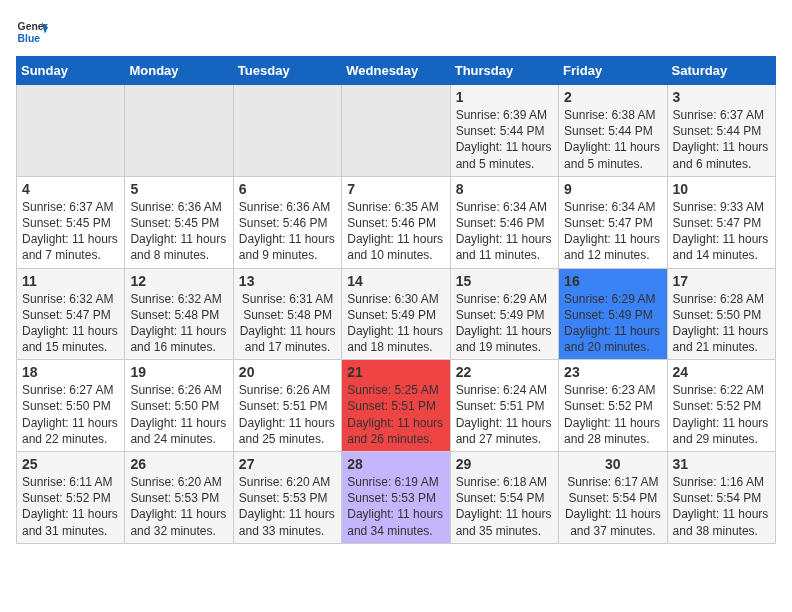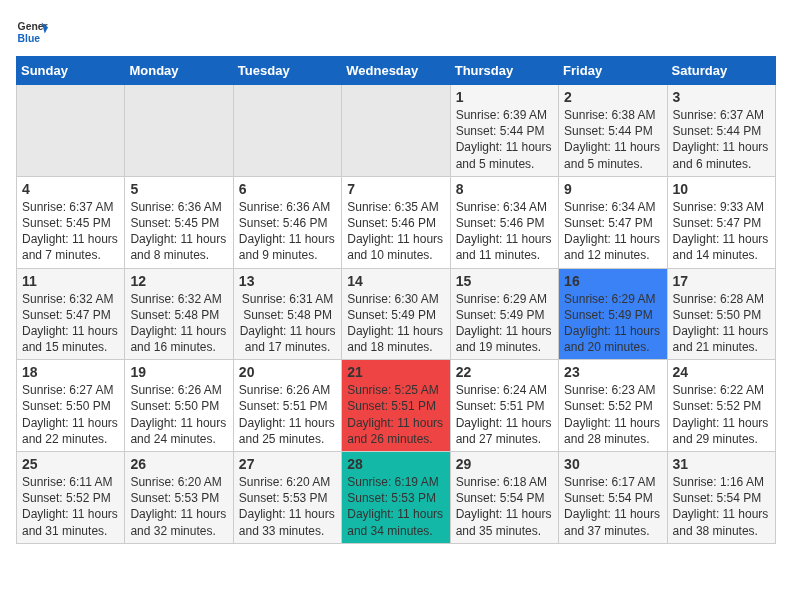--- a/index.html
+++ b/index.html
@@ -281,33 +281,33 @@
           <div class="day-info" style="white-space: pre-line;">Sunrise: 6:20 AM
 Sunset: 5:53 PM
 Daylight: 11 hours and 32 minutes.</div>
         </td>
         <td style="background: rgb(245, 245, 245);">
           <span class="day-number">27</span>
           <div class="day-info" style="white-space: pre-line;">Sunrise: 6:20 AM
 Sunset: 5:53 PM
 Daylight: 11 hours and 33 minutes.</div>
         </td>
-        <td style="background: #14b8a6;">
+        <td style="background: #c4b5fd;">
           <span class="day-number">28</span>
           <div class="day-info" style="white-space: pre-line;">Sunrise: 6:19 AM
 Sunset: 5:53 PM
 Daylight: 11 hours and 34 minutes.</div>
         </td>
         <td style="background: rgb(245, 245, 245);">
           <span class="day-number">29</span>
           <div class="day-info" style="white-space: pre-line;">Sunrise: 6:18 AM
 Sunset: 5:54 PM
 Daylight: 11 hours and 35 minutes.</div>
         </td>
-        <td style="background: rgb(245, 245, 245);">
+        <td style="background: rgb(245, 245, 245); text-align: center;">
           <span class="day-number">30</span>
           <div class="day-info" style="white-space: pre-line;">Sunrise: 6:17 AM
 Sunset: 5:54 PM
 Daylight: 11 hours and 37 minutes.</div>
         </td>
         <td style="background: rgb(245, 245, 245);">
           <span class="day-number">31</span>
           <div class="day-info" style="white-space: pre-line;">Sunrise: 1:16 AM
 Sunset: 5:54 PM
 Daylight: 11 hours and 38 minutes.</div>

